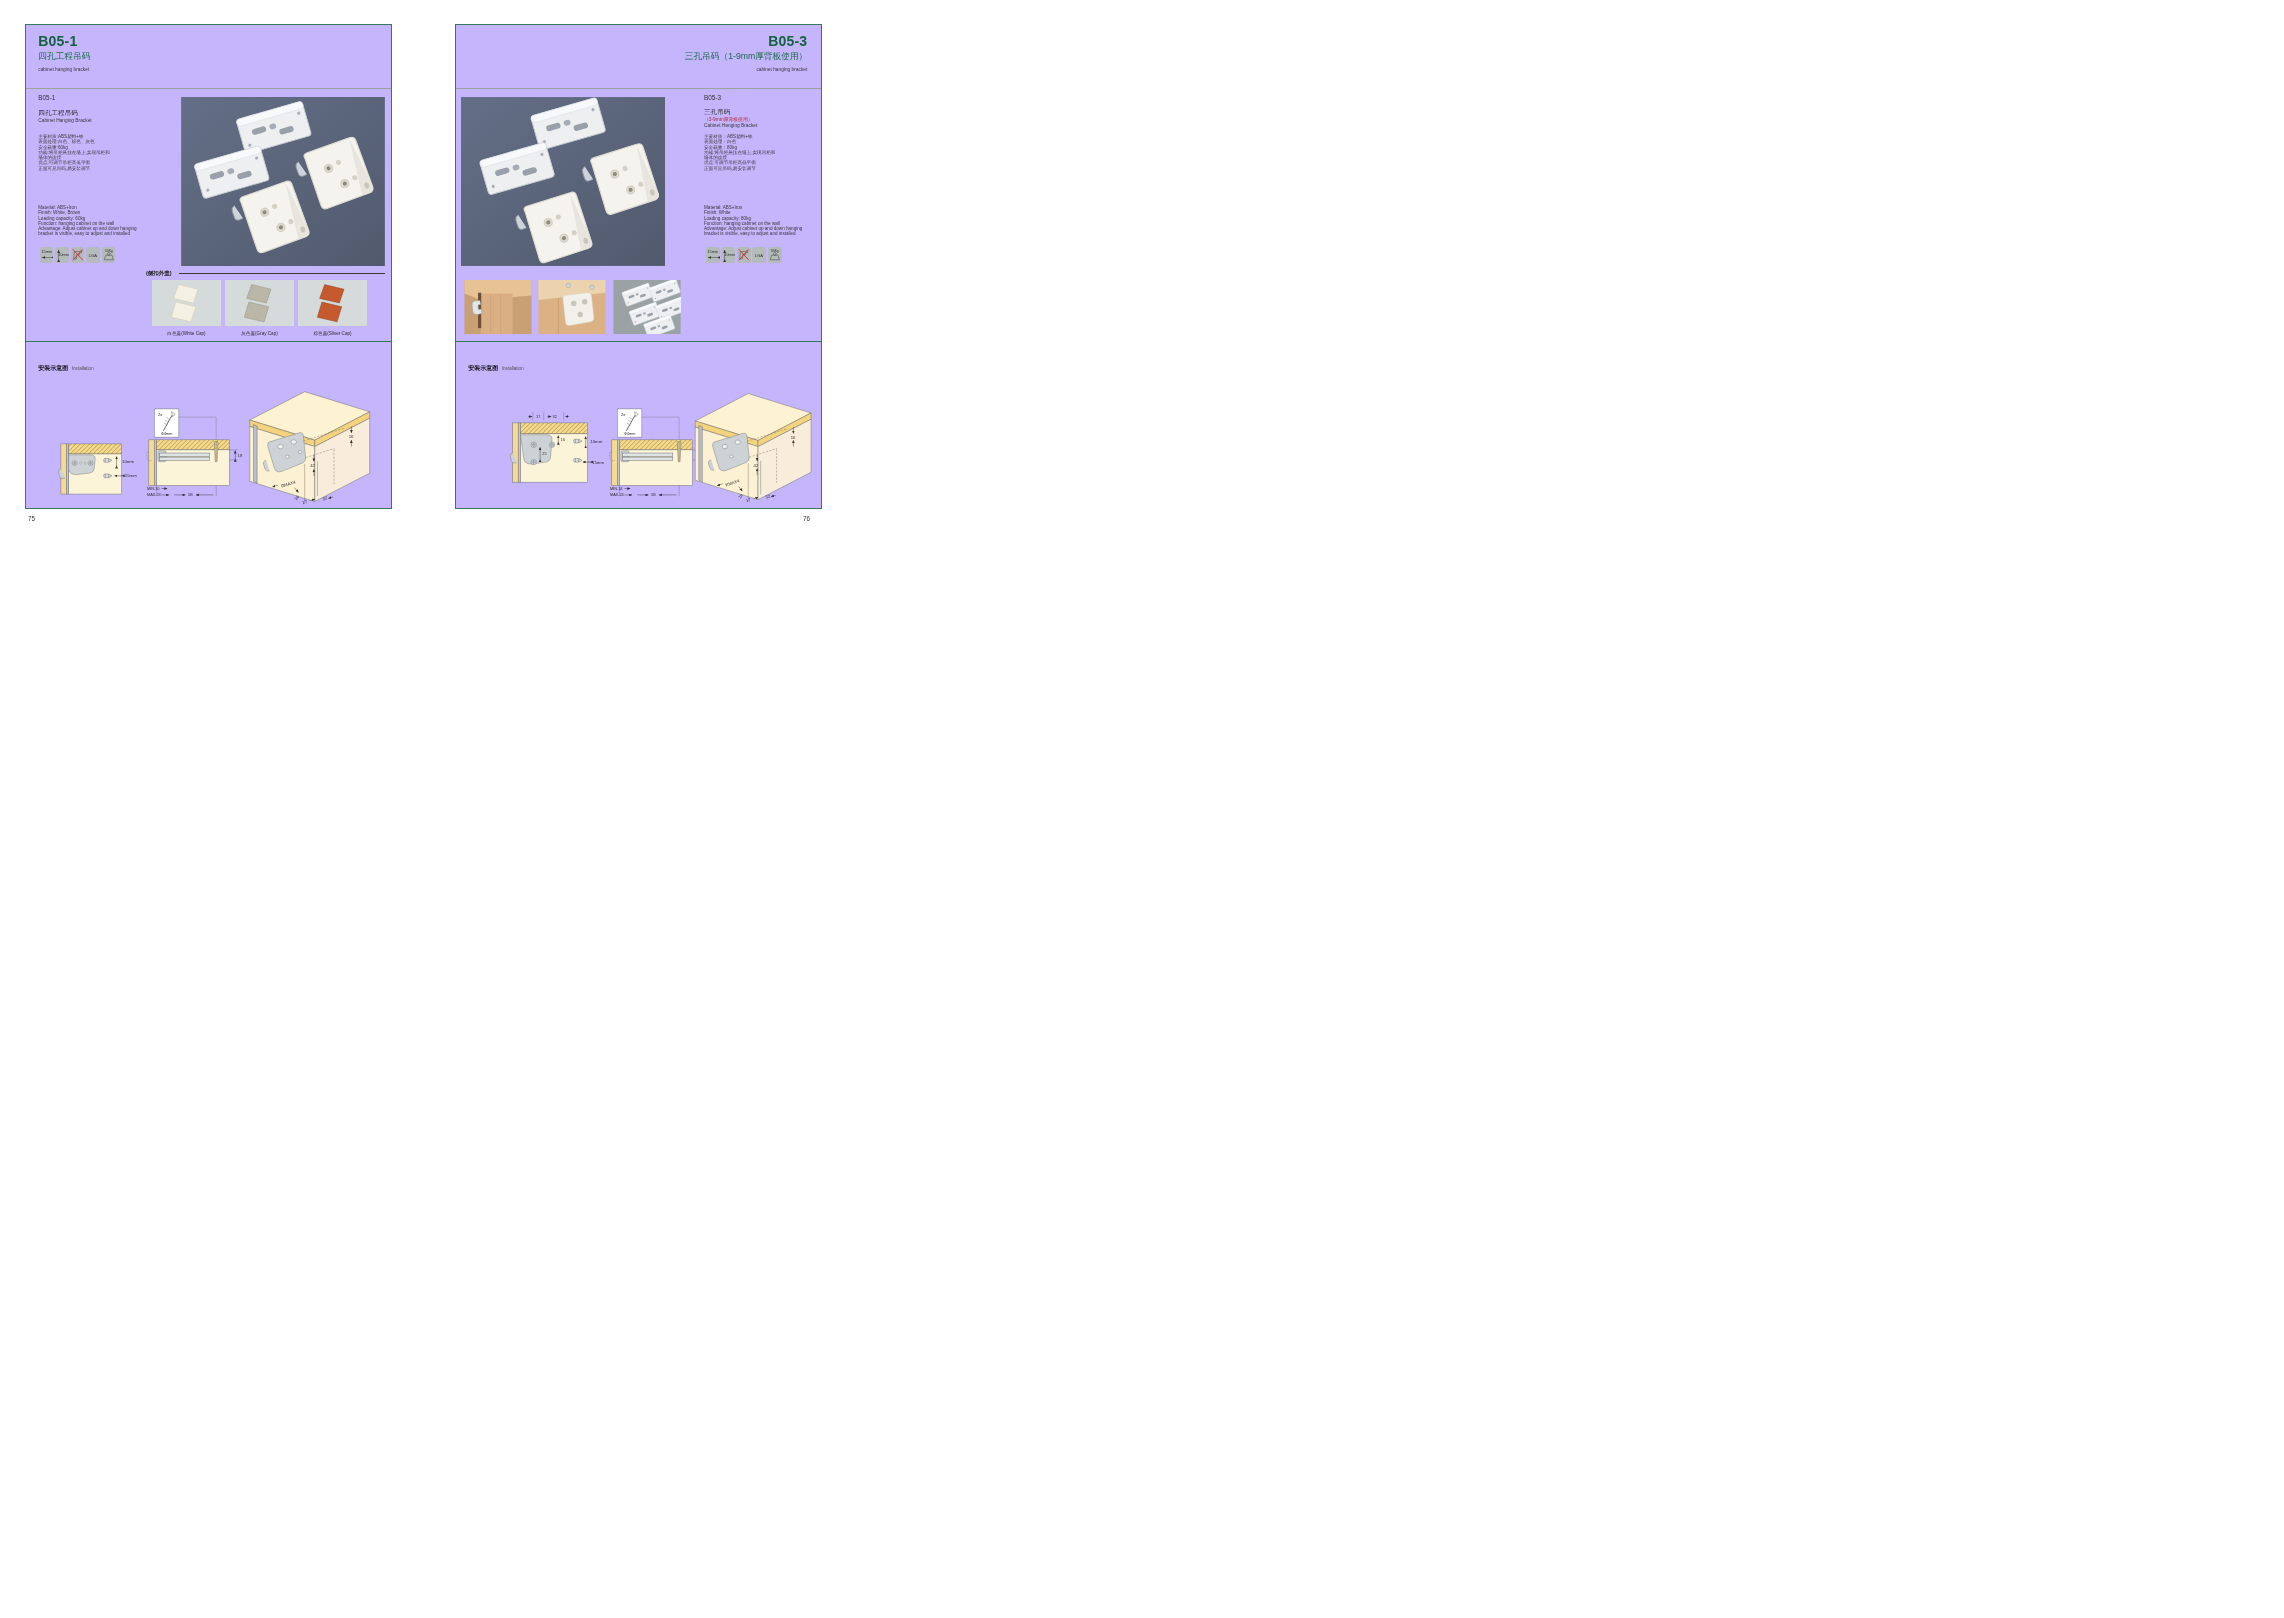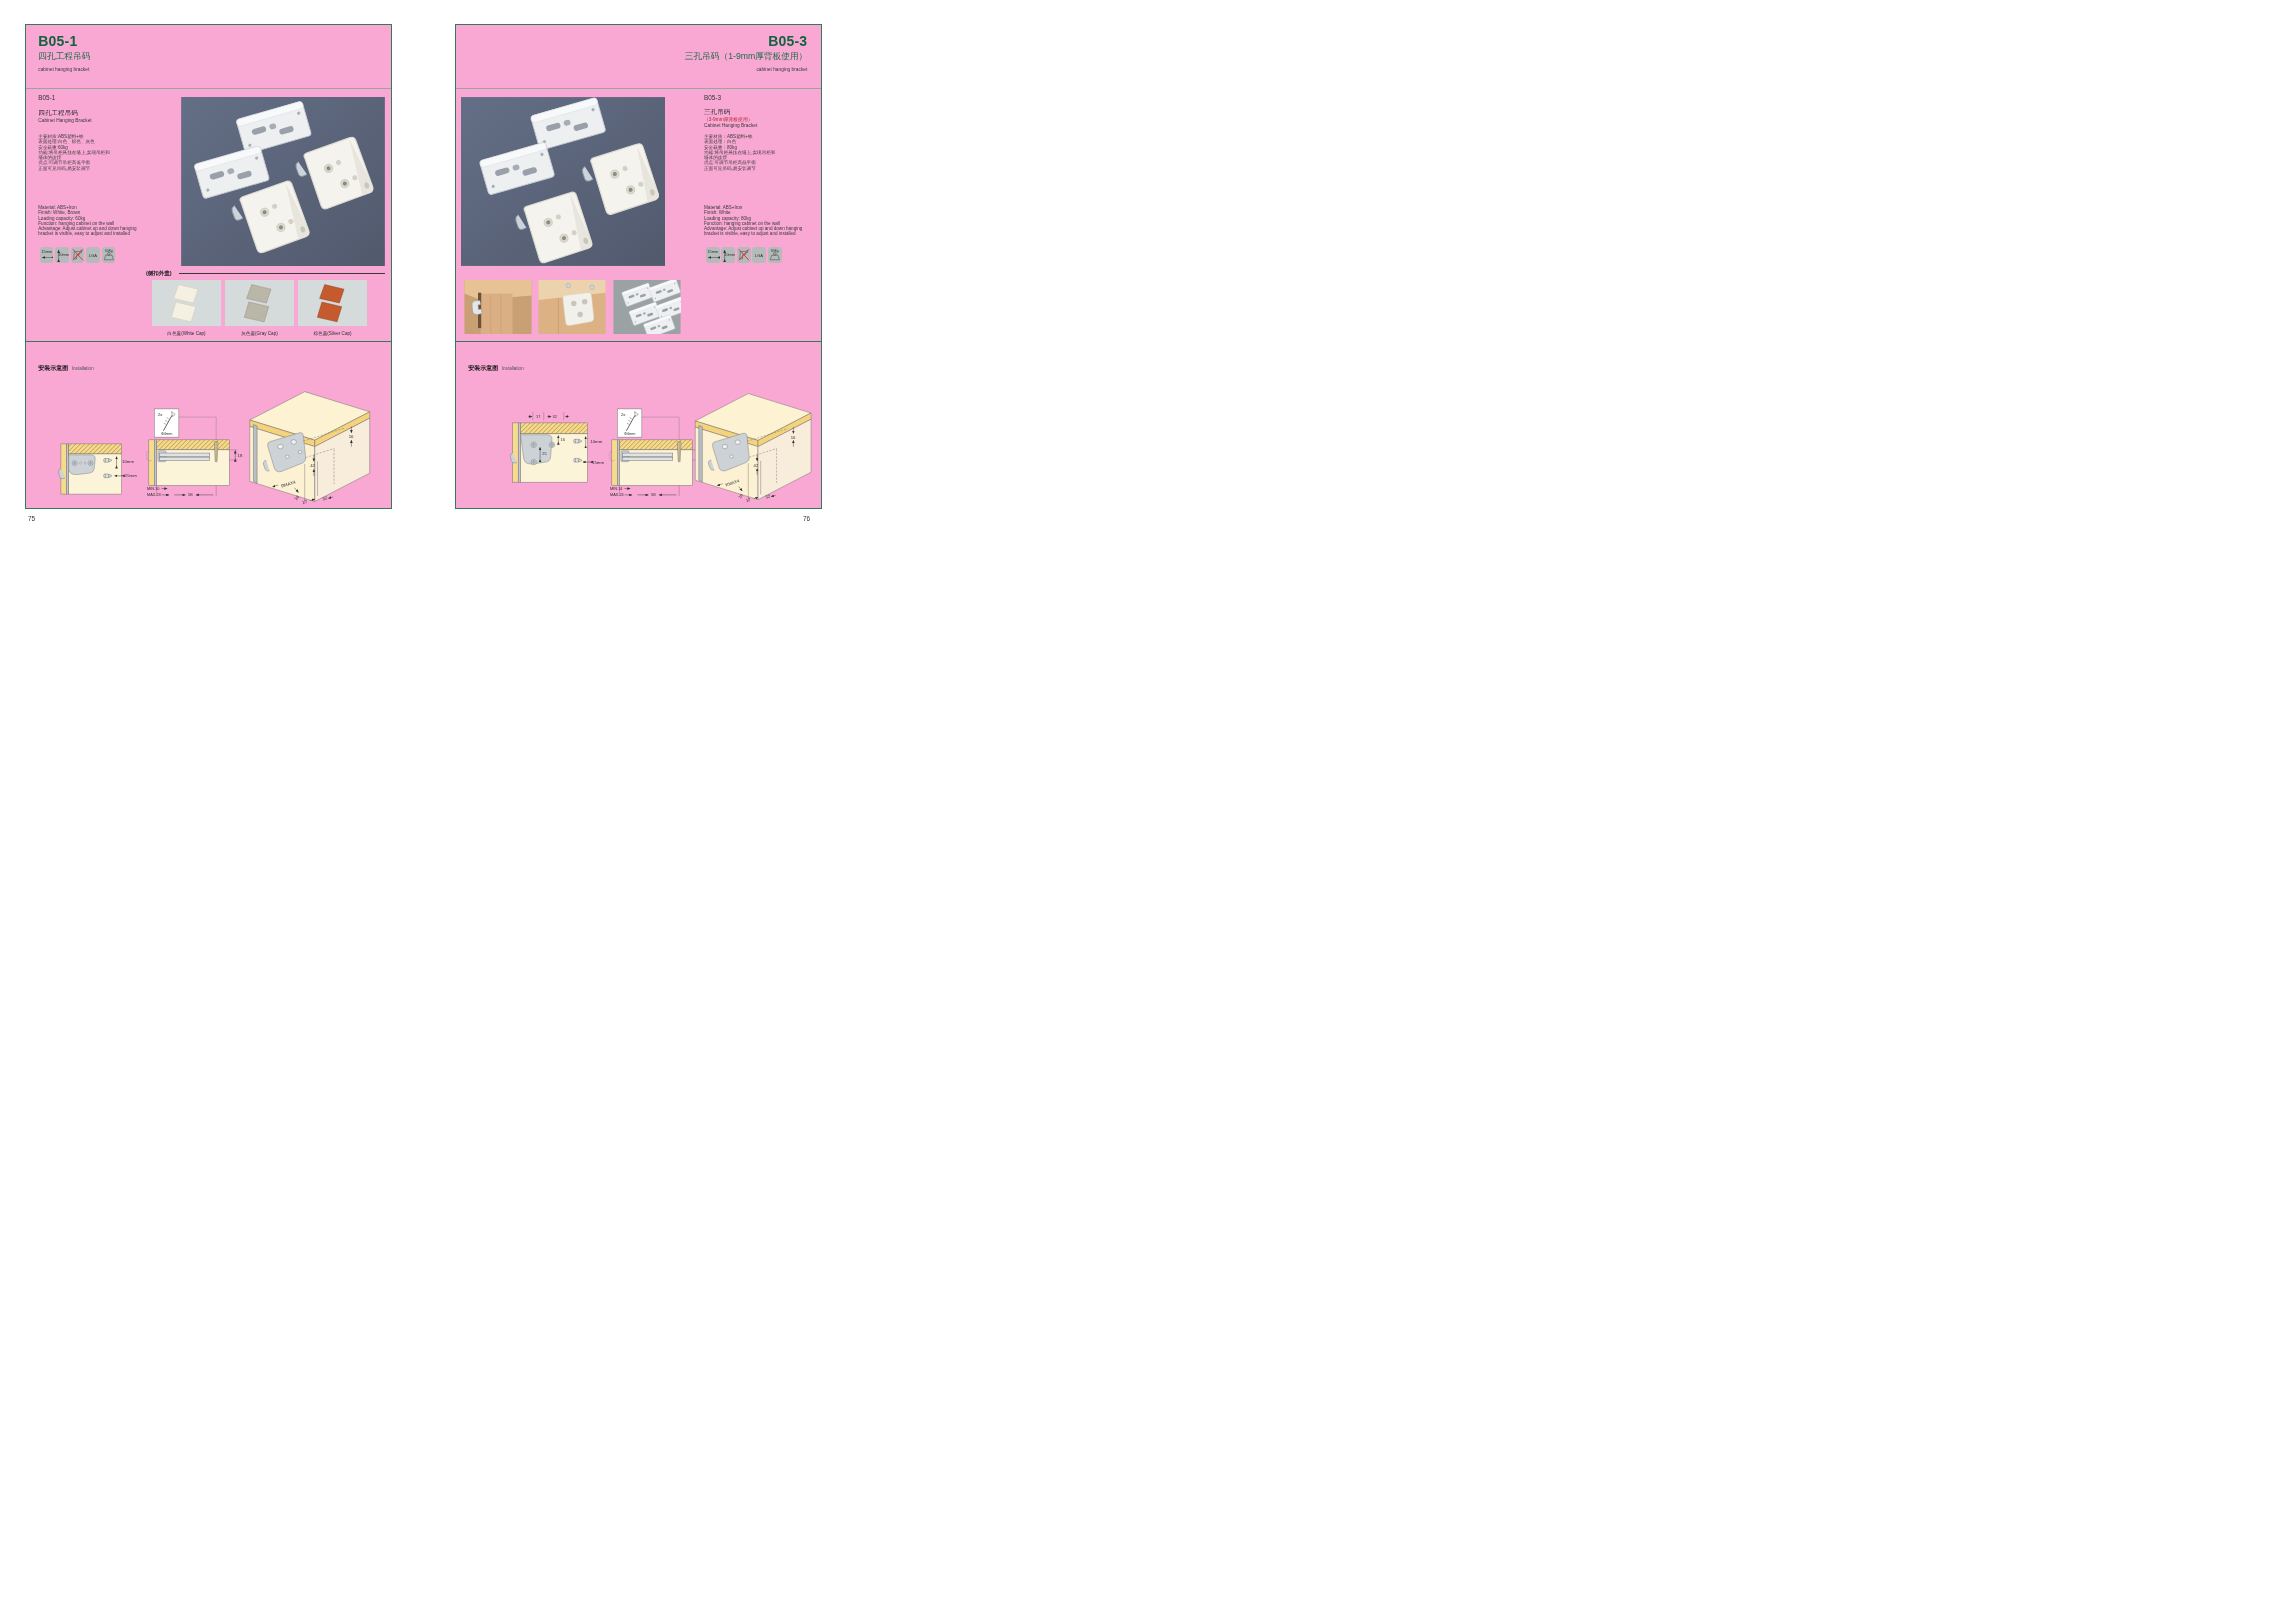--- a/index.html
+++ b/index.html
@@ -1,18 +1,18 @@
 <!DOCTYPE html>
 <html style="font-size:7.3px"><head>
 <meta charset="utf-8">
 <style>
   html,body{margin:0;padding:0;background:#fff;}
   body{font-family:"Liberation Sans","DejaVu Sans",sans-serif;color:#222;}
   .canvas{position:relative;width:827px;height:539px;background:#fff;overflow:hidden;}
-  .page{position:absolute;top:24px;width:365px;height:483px;border:0.5px solid #35795b;background:#f9a8d4;}
+  .page{position:absolute;top:24px;width:365px;height:483px;border:0.5px solid #35795b;background:#c4b5fd;}
   .page.leftp{left:25px;}
   .page.rightp{left:455px;}
   
   .page-header{position:absolute;top:0;left:0;right:0;height:54px;border-bottom:0.5px solid #9aa39e;}
   .leftp .page-header{padding:9px 0 0 12.3px;}
   .rightp .page-header{padding:9px 13.7px 0 0;text-align:right;}
   .hdr-code{font-size:14px;font-weight:bold;color:#14613e;letter-spacing:0.2px;line-height:1.05;}
   .hdr-cn{font-size:8.7px;color:#1d6b49;margin-top:2.7px;}
   .hdr-en{font-size:4.8px;color:#3a3a3a;margin-top:4.1px;}
   

